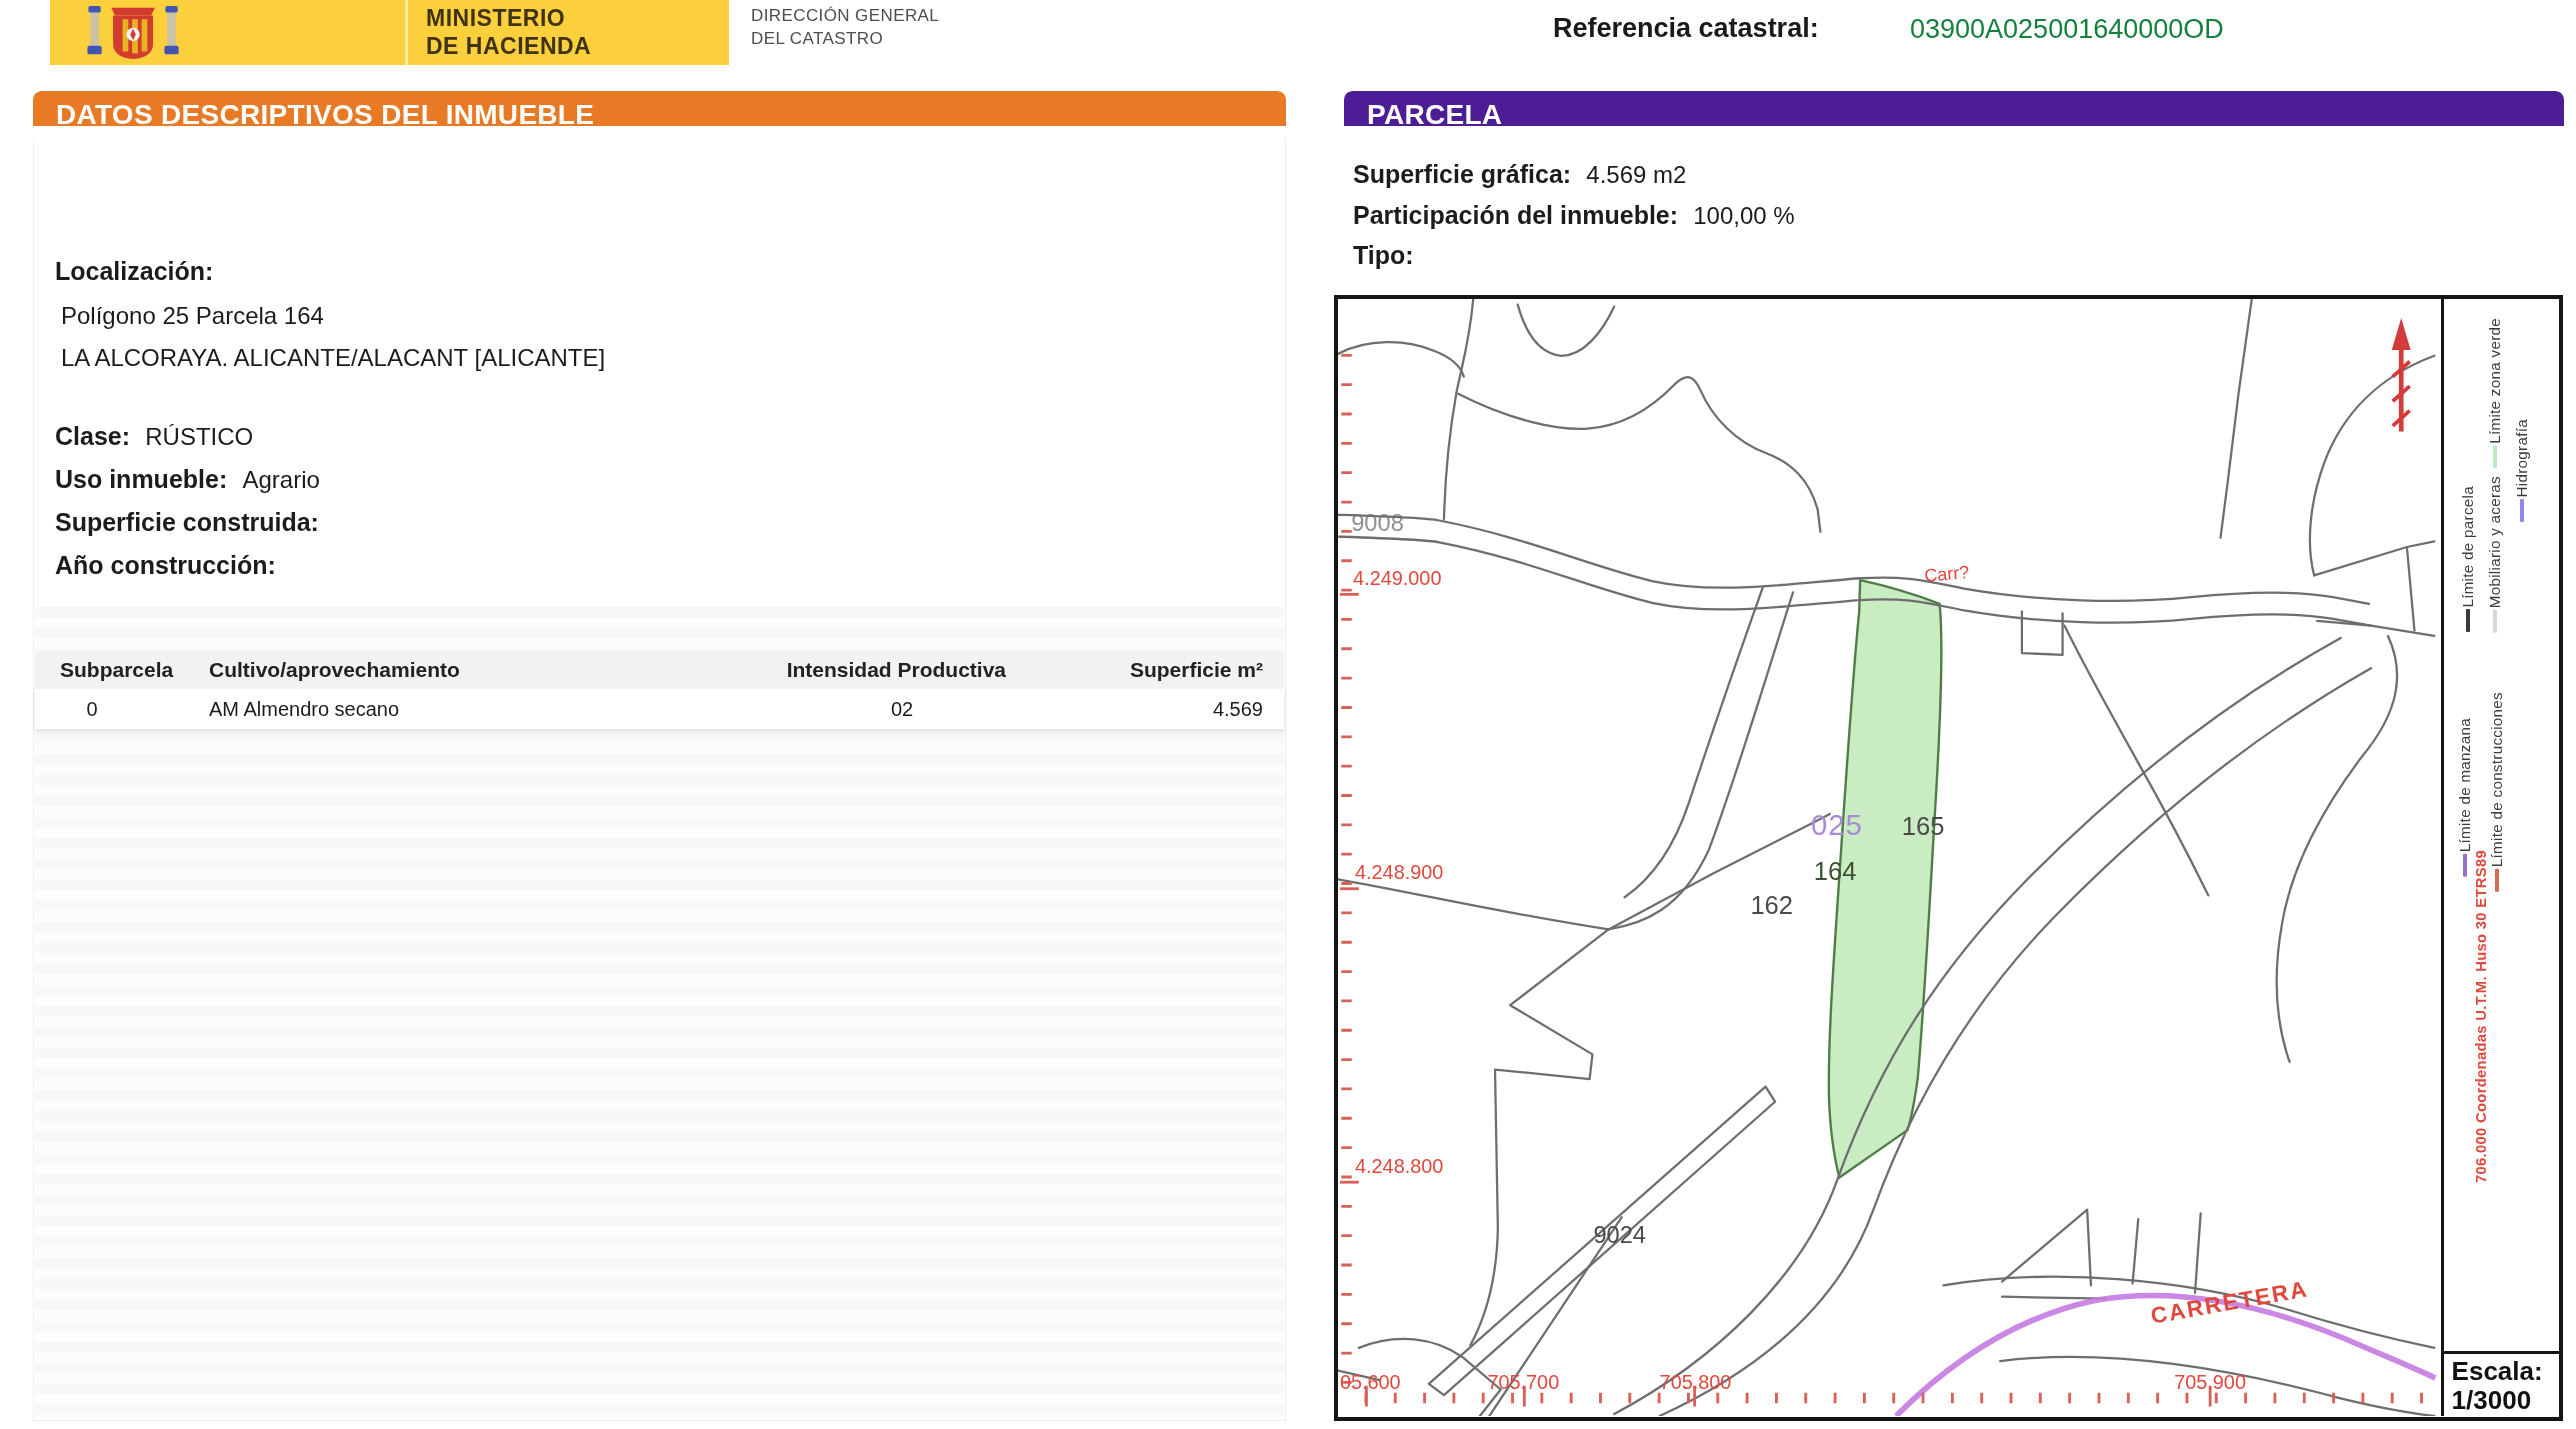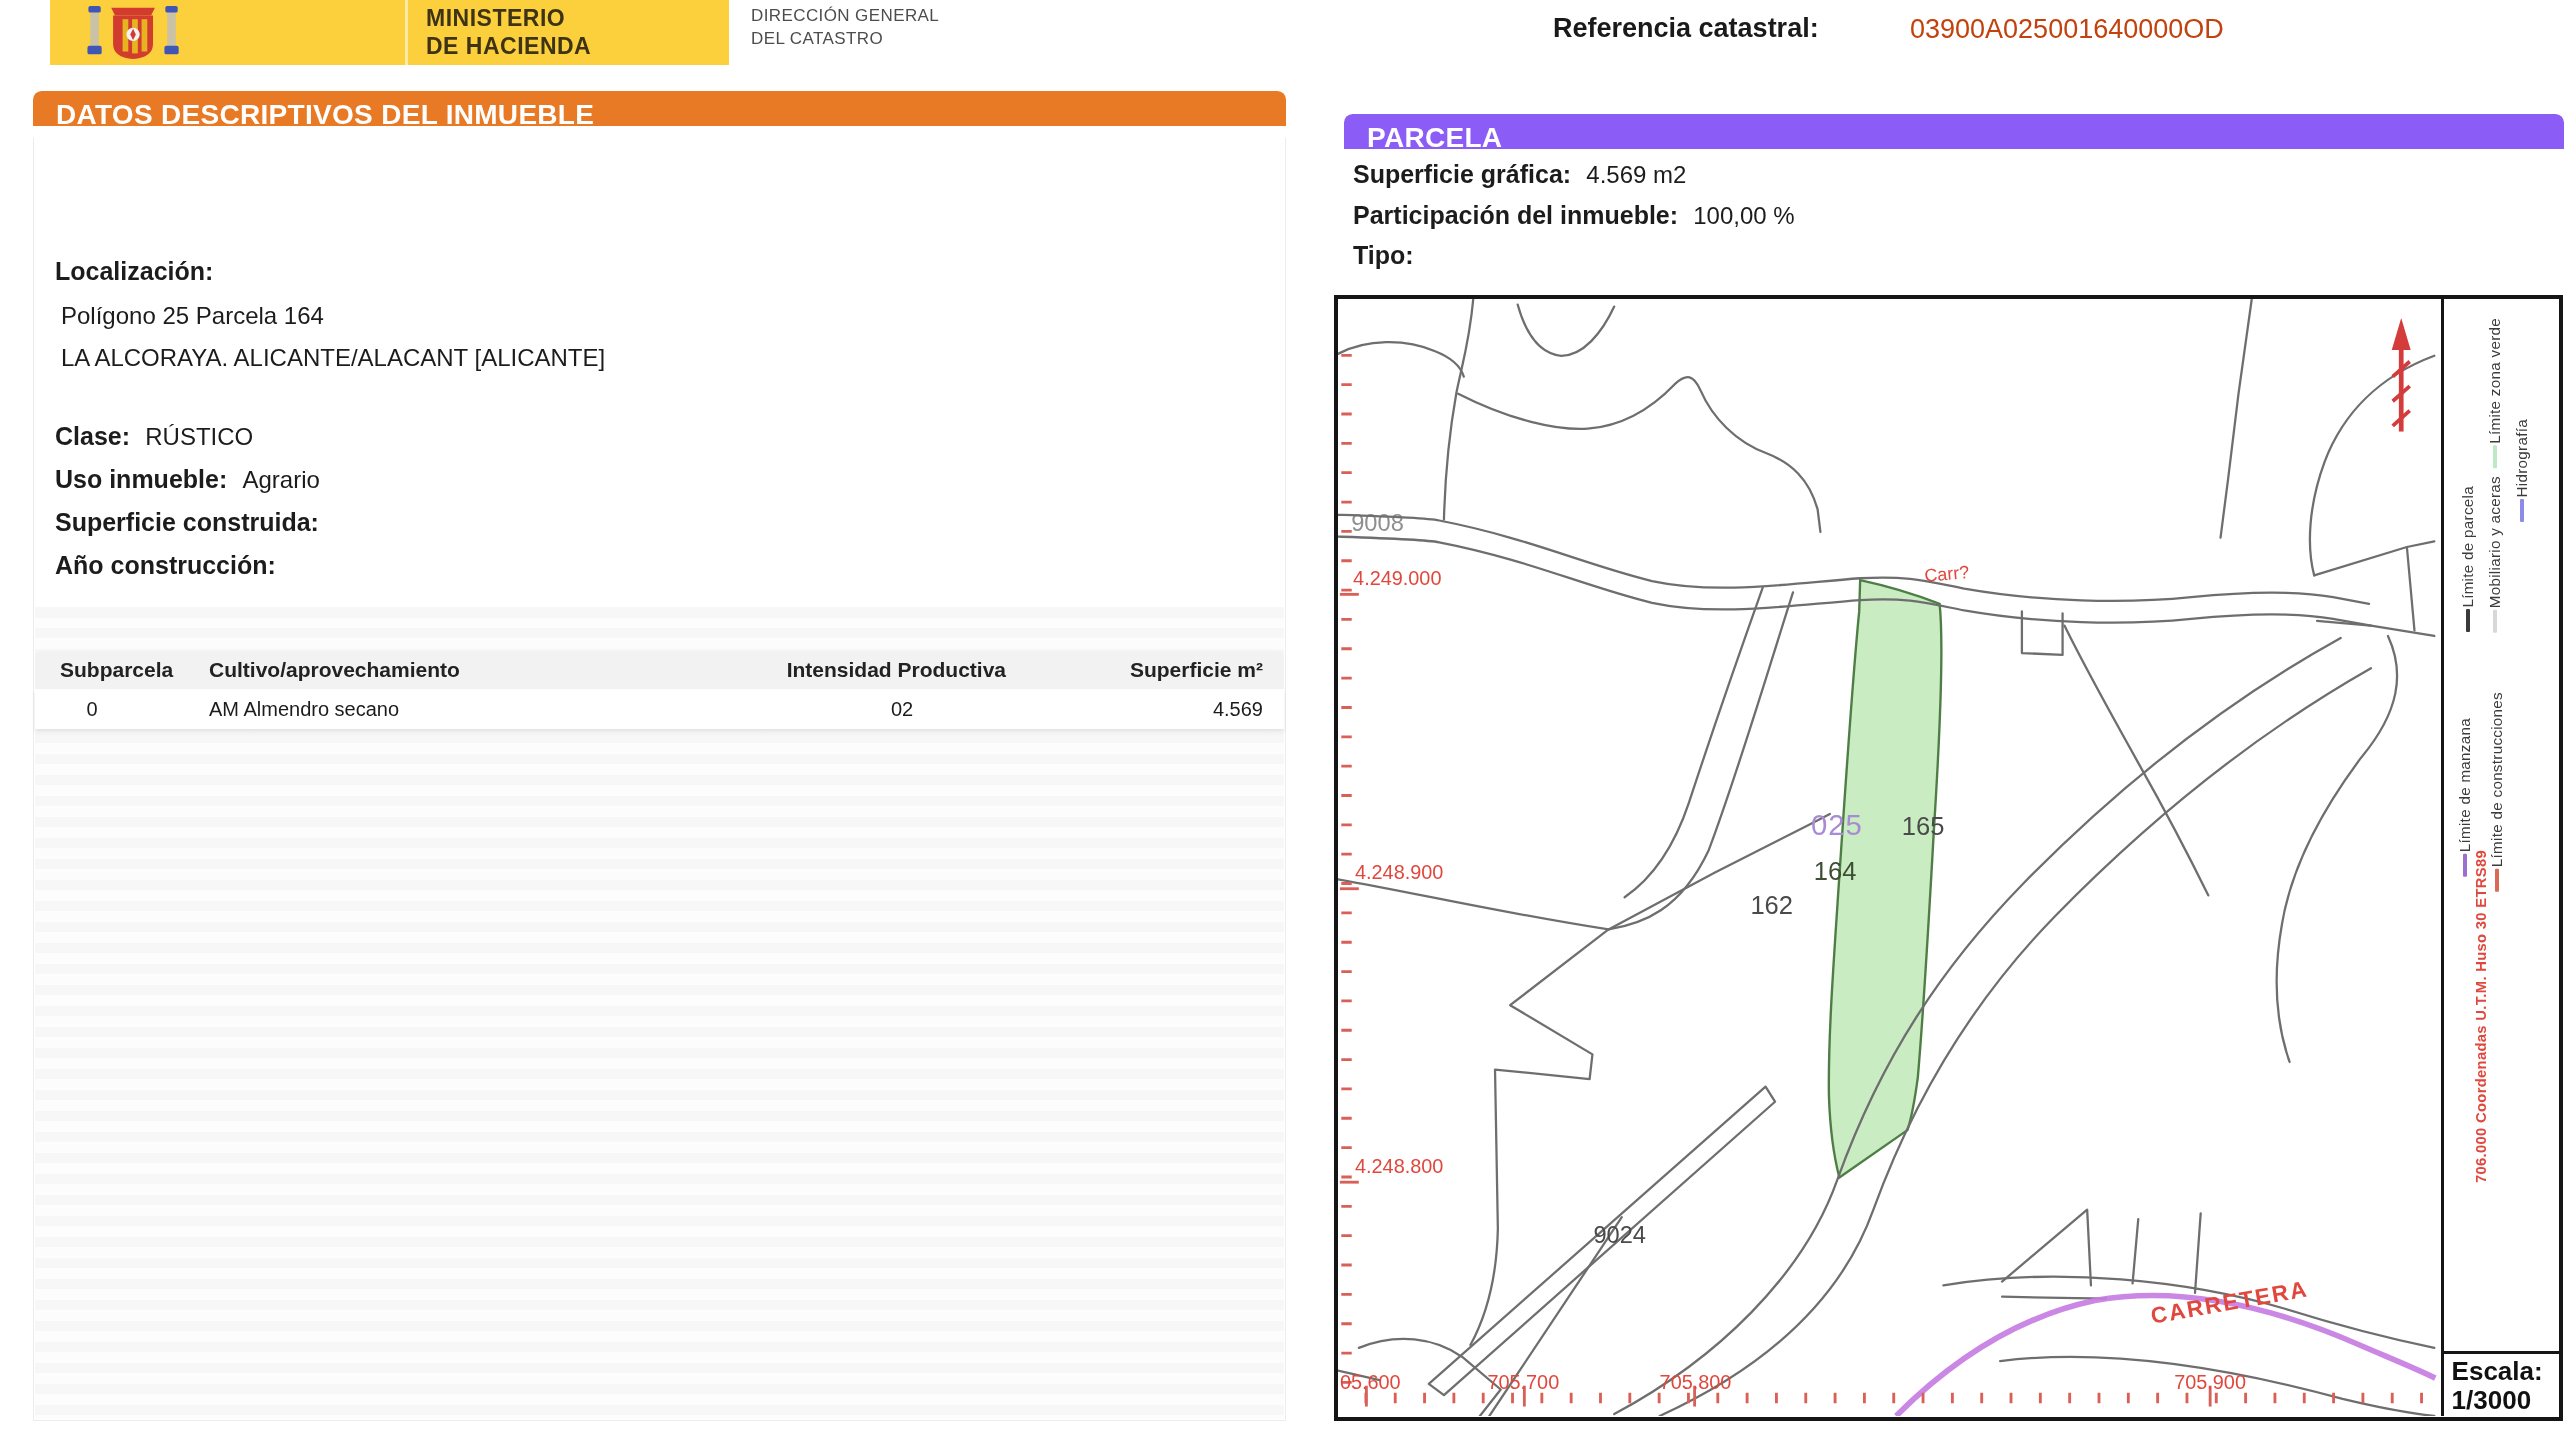--- a/index.html
+++ b/index.html
@@ -8,21 +8,21 @@
   .canvas { position:relative; width:2576px; height:1430px; background:#fff; overflow:hidden; }
 
   
   .banner { position:absolute; left:50px; top:0; width:679px; height:65px; background:#fcd03c; }
   .banner .divider { position:absolute; left:355px; top:0; width:2.9px; height:65px; background:rgba(255,255,255,.55); }
   .coat { position:absolute; left:27px; top:1.9px; }
   .ministry { position:absolute; left:376px; top:3.8px; font-weight:bold; font-size:23px; line-height:28px; color:#3e3415; letter-spacing:0.5px; }
   .directorate { position:absolute; left:751px; top:3.8px; font-size:17px; line-height:23px; color:#4d4d4d; letter-spacing:0.4px; }
   .refline { position:absolute; left:1553px; top:13.3px; }
   .refline .lbl { font-weight:bold; font-size:27px; color:#1a1a1a; }
-  .refline .val { position:absolute; left:357px; top:1px; font-size:27px; white-space:nowrap; color:#c2410c; }
+  .refline .val { position:absolute; left:357px; top:1px; font-size:27px; white-space:nowrap; color:#15803d; }
 
   
   .panel-bar { height:35px; background:#e87a25; border-radius:8.6px 8.6px 0 0; color:#fff; font-weight:bold; font-size:28px; line-height:47px; padding-left:23px; letter-spacing:0.3px; }
   .left-panel { position:absolute; left:33px; top:91px; width:1253px; height:1330px; }
   .left-panel .body { position:absolute; left:0; top:47px; right:0; bottom:0; background:#fff; border:1px solid #ececec; border-top:none; }
   .stripes { position:absolute; left:1px; right:1px; top:469px; bottom:1px; background:repeating-linear-gradient(180deg,#f5f5f5 0 10.5px,#fcfcfc 10.5px 21px); opacity:.8; }
   .abs { position:absolute; }
   .flabel { font-weight:bold; font-size:25px; color:#1c1c1c; }
   .fvalue { font-size:24px; color:#1c1c1c; }
   .frow { display:flex; gap:15.2px; align-items:baseline; white-space:nowrap; }
@@ -132,21 +132,21 @@
           <div class="c1">0</div>
           <div class="c2">AM Almendro secano</div>
           <div class="c3">02</div>
           <div class="c4">4.569</div>
         </div>
       </div>
     </div>
   </section>
 
   <section class="right-panel">
-    <div class="panel-bar" style="background: #8b5cf6; margin-top: 23px;">PARCELA</div>
+    <div class="panel-bar" style="background: #4c1d95;">PARCELA</div>
     <div class="abs frow" style="left:1344px; top:173px;"></div>
   </section>
   <div class="abs frow" style="left:1353px; top:160px;">
     <span class="flabel">Superficie gráfica:</span>
     <span class="fvalue">4.569 m2</span>
   </div>
   <div class="abs frow" style="left:1353px; top:201px;">
     <span class="flabel">Participación del inmueble:</span>
     <span class="fvalue">100,00 %</span>
   </div>

